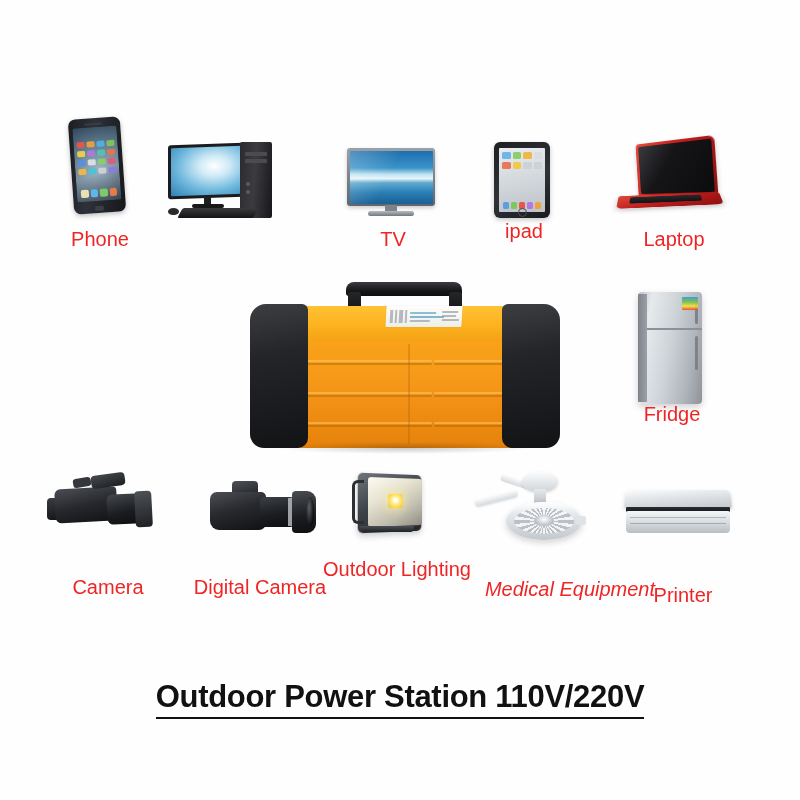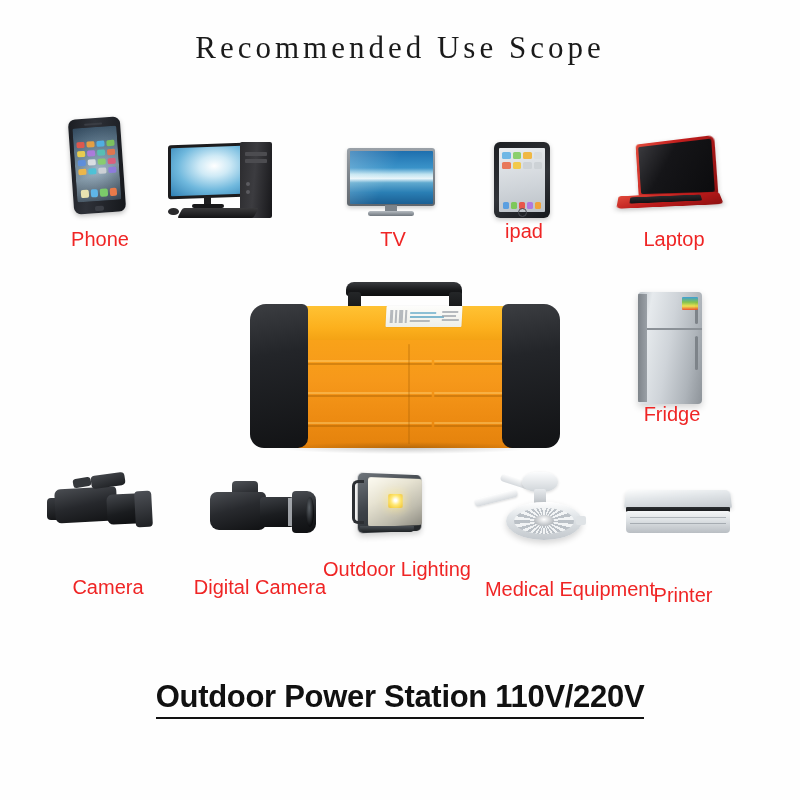--- a/index.html
+++ b/index.html
@@ -700,21 +700,20 @@
     left: 30px; top: 160px;
     width: 250px; height: 12px;
     background: radial-gradient(ellipse at 50% 50%, rgba(0,0,0,.20), rgba(0,0,0,0) 72%);
   }
 </style>
 </head>
 <body>
 
 <div class="stage">
 
-  <div class="top-title">Recommended Use Scope</div>
 
   <div class="item" style="left:55px; top:118px; width:90px; height:140px;">
     <div class="art" style="left:16px; top:0; width:56px; height:100px;">
       <div class="phone-body">
         <div class="phone-ear"></div>
         <div class="phone-screen">
           <div class="phone-apps">
             <i style="background:#e8564a"></i>
               <i style="background:#f0a33c"></i>
             <i style="background:#4fb3e8"></i>
@@ -911,21 +910,21 @@
     <div class="art" style="left:0; top:0; width:120px; height:76px;">
       <div class="med-arm"></div>
       <div class="med-arm2"></div>
       <div class="med-hub"></div>
       <div class="med-neck"></div>
       <div class="med-dish"></div>
       <div class="med-inner"></div>
       <div class="med-core"></div>
       <div class="med-handle"></div>
     </div>
-    <div class="label" style="left:-2px; top:106px; width:200px;">Medical Equipment</div>
+    <div class="label" style="left:-2px; top:106px; width:200px;font-style:italic;">Medical Equipment</div>
   </div>
 
   <div class="item" style="left:625px; top:488px; width:116px; height:130px;">
     <div class="art" style="left:0; top:0; width:110px; height:55px;">
       <div class="prn-top"></div>
       <div class="prn-seam"></div>
       <div class="prn-body">
         <div class="prn-line" style="top:6px;"></div>
         <div class="prn-line" style="top:12px;"></div>
       </div>

